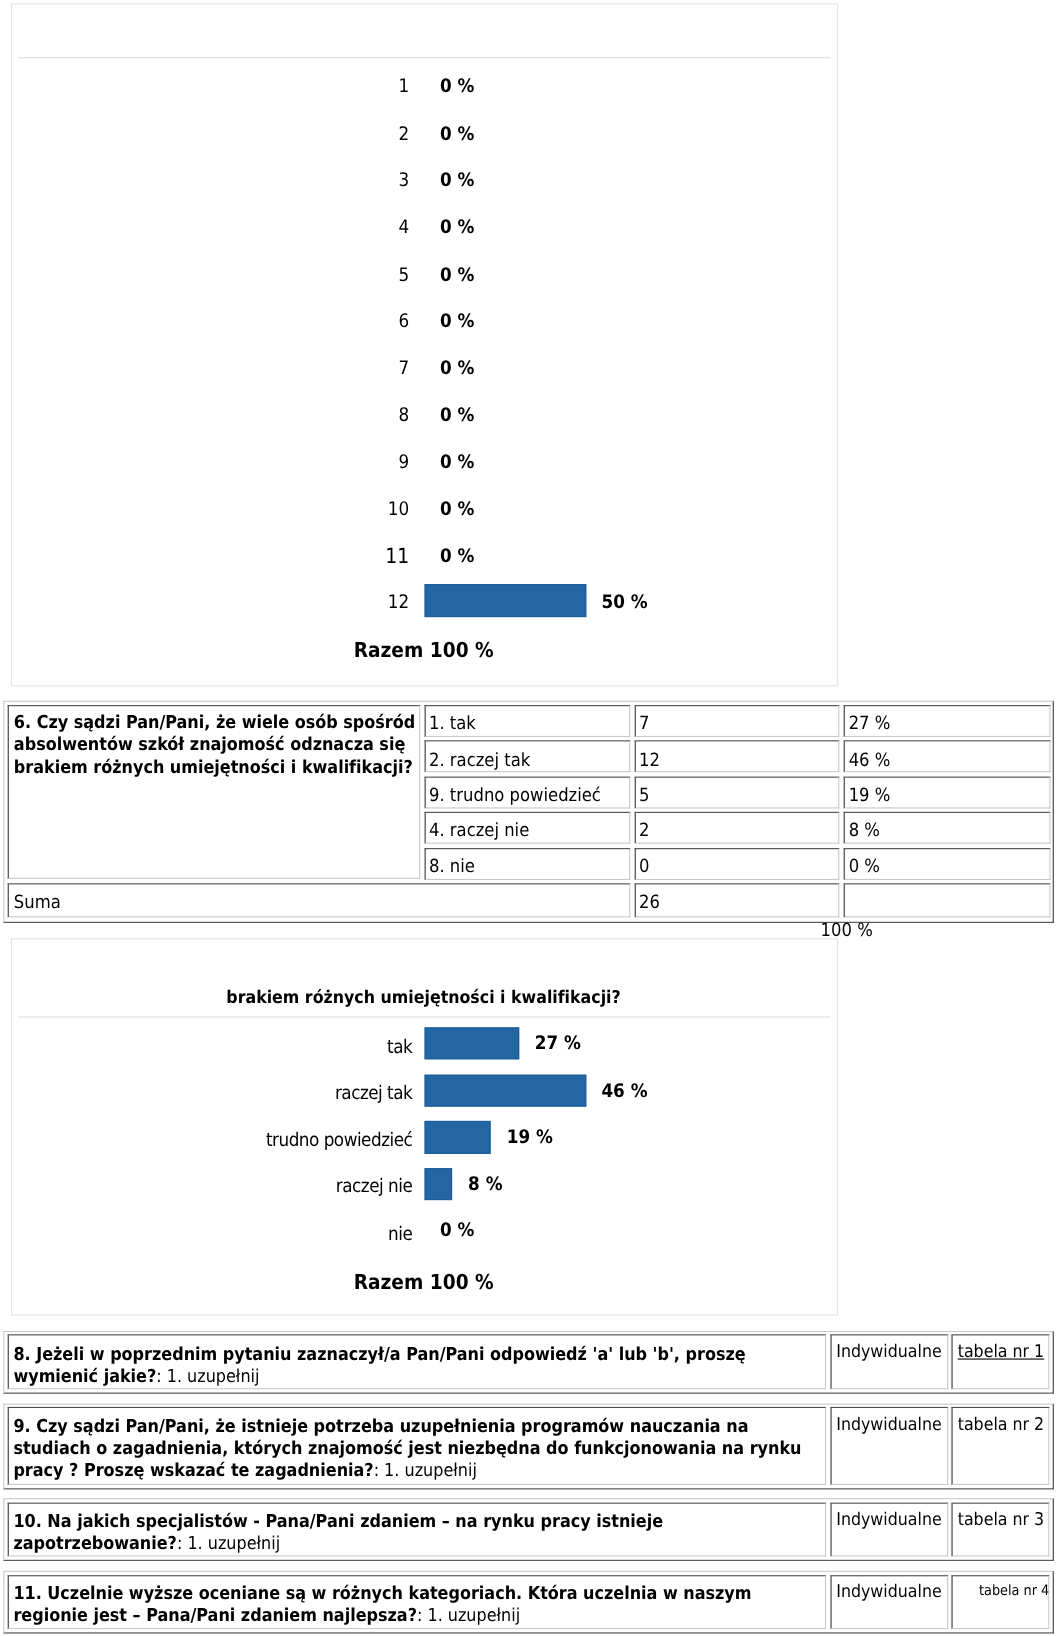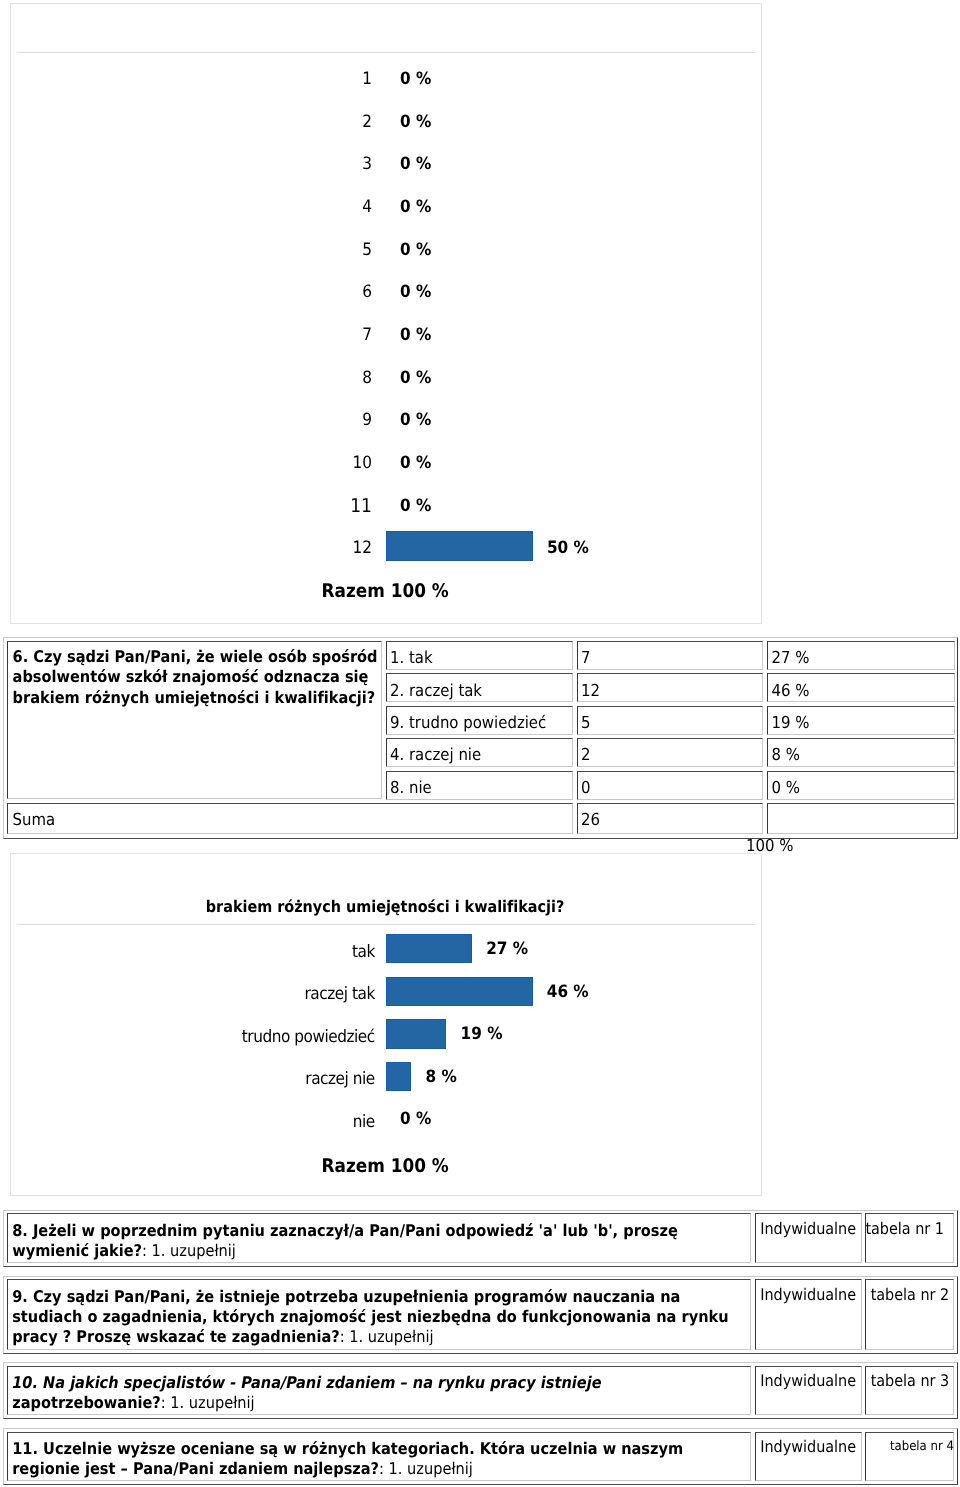--- a/index.html
+++ b/index.html
@@ -132,33 +132,33 @@
   </div>
 
   <div class="tbl" id="openq">
       <div class="frame" style="left:3px;top:1209.6px;width:955px;height:57.700000000000045px;"></div>
       <div class="cell" style="left:6.8px;top:1213.4px;width:743.8000000000001px;height:50px;"></div>
       <div class="ctext" style="left:12.2px;top:1220.9px;font-size:16.2px;line-height:19px;white-space:nowrap;font-weight:bold;"><b>8. Jeżeli w poprzednim pytaniu zaznaczył/a Pan/Pani odpowiedź 'a' lub 'b', proszę</b></div>
       <div class="ctext" style="left:12.2px;top:1240.75px;font-size:16.2px;line-height:19px;white-space:nowrap;"><b>wymienić jakie?</b><span style="font-weight:normal">: 1. uzupełnij</span></div>
       <div class="cell" style="left:754.6px;top:1213.4px;width:107.10000000000002px;height:50px;"></div>
       <div class="ctext" style="left:754.6px;top:1218.9px;width:107.10000000000002px;text-align:center;font-size:16px;line-height:19px;white-space:nowrap;">Indywidualne</div>
       <div class="cell" style="left:865.4px;top:1213.4px;width:89.10000000000002px;height:50px;"></div>
-      <div class="ctext" style="left:865.4px;top:1218.9px;width:89.10000000000002px;text-align:left;font-size:16px;line-height:19px;white-space:nowrap;">tabela nr 1</div>
+      <div class="ctext" style="left:865.4px;top:1218.9px;width:89.10000000000002px;text-align:center;font-size:16px;line-height:19px;white-space:nowrap;text-decoration:underline;">tabela nr 1</div>
       <div class="frame" style="left:3px;top:1275.8px;width:955px;height:77.79999999999995px;"></div>
       <div class="cell" style="left:6.8px;top:1279.4px;width:743.8000000000001px;height:70.29999999999995px;"></div>
       <div class="ctext" style="left:12.2px;top:1286.9px;font-size:16.2px;line-height:19px;white-space:nowrap;"><b>9. Czy sądzi Pan/Pani, że istnieje potrzeba uzupełnienia programów nauczania na</b></div>
       <div class="ctext" style="left:12.2px;top:1306.75px;font-size:16.2px;line-height:19px;white-space:nowrap;"><b>studiach o zagadnienia, których znajomość jest niezbędna do funkcjonowania na rynku</b></div>
       <div class="ctext" style="left:12.2px;top:1326.6000000000001px;font-size:16.2px;line-height:19px;white-space:nowrap;"><b>pracy ? Proszę wskazać te zagadnienia?</b><span style="font-weight:normal">: 1. uzupełnij</span></div>
       <div class="cell" style="left:754.6px;top:1279.4px;width:107.10000000000002px;height:70.29999999999995px;"></div>
       <div class="ctext" style="left:754.6px;top:1284.9px;width:107.10000000000002px;text-align:center;font-size:16px;line-height:19px;white-space:nowrap;">Indywidualne</div>
       <div class="cell" style="left:865.4px;top:1279.4px;width:89.10000000000002px;height:70.29999999999995px;"></div>
       <div class="ctext" style="left:865.4px;top:1284.9px;width:89.10000000000002px;text-align:center;font-size:16px;line-height:19px;white-space:nowrap;">tabela nr 2</div>
       <div class="frame" style="left:3px;top:1362px;width:955px;height:57.40000000000009px;"></div>
       <div class="cell" style="left:6.8px;top:1365.9px;width:743.8000000000001px;height:49.59999999999991px;"></div>
-      <div class="ctext" style="left:12.2px;top:1373.4px;font-size:16.2px;line-height:19px;white-space:nowrap;font-style:italic;"><b>10. Na jakich specjalistów - Pana/Pani zdaniem – na rynku pracy istnieje</b></div>
+      <div class="ctext" style="left:12.2px;top:1373.4px;font-size:16.2px;line-height:19px;white-space:nowrap;"><b>10. Na jakich specjalistów - Pana/Pani zdaniem – na rynku pracy istnieje</b></div>
       <div class="ctext" style="left:12.2px;top:1393.25px;font-size:16.2px;line-height:19px;white-space:nowrap;"><b>zapotrzebowanie?</b><span style="font-weight:normal">: 1. uzupełnij</span></div>
       <div class="cell" style="left:754.6px;top:1365.9px;width:107.10000000000002px;height:49.59999999999991px;"></div>
       <div class="ctext" style="left:754.6px;top:1371.4px;width:107.10000000000002px;text-align:center;font-size:16px;line-height:19px;white-space:nowrap;">Indywidualne</div>
       <div class="cell" style="left:865.4px;top:1365.9px;width:89.10000000000002px;height:49.59999999999991px;"></div>
       <div class="ctext" style="left:865.4px;top:1371.4px;width:89.10000000000002px;text-align:center;font-size:16px;line-height:19px;white-space:nowrap;">tabela nr 3</div>
       <div class="frame" style="left:3px;top:1427.7px;width:955px;height:57.59999999999991px;"></div>
       <div class="cell" style="left:6.8px;top:1431.6px;width:743.8000000000001px;height:49.30000000000018px;"></div>
       <div class="ctext" style="left:12.2px;top:1439.1px;font-size:16.2px;line-height:19px;white-space:nowrap;"><b>11. Uczelnie wyższe oceniane są w różnych kategoriach. Która uczelnia w naszym</b></div>
       <div class="ctext" style="left:12.2px;top:1458.9499999999998px;font-size:16.2px;line-height:19px;white-space:nowrap;"><b>regionie jest – Pana/Pani zdaniem najlepsza?</b><span style="font-weight:normal">: 1. uzupełnij</span></div>
       <div class="cell" style="left:754.6px;top:1431.6px;width:107.10000000000002px;height:49.30000000000018px;"></div>

